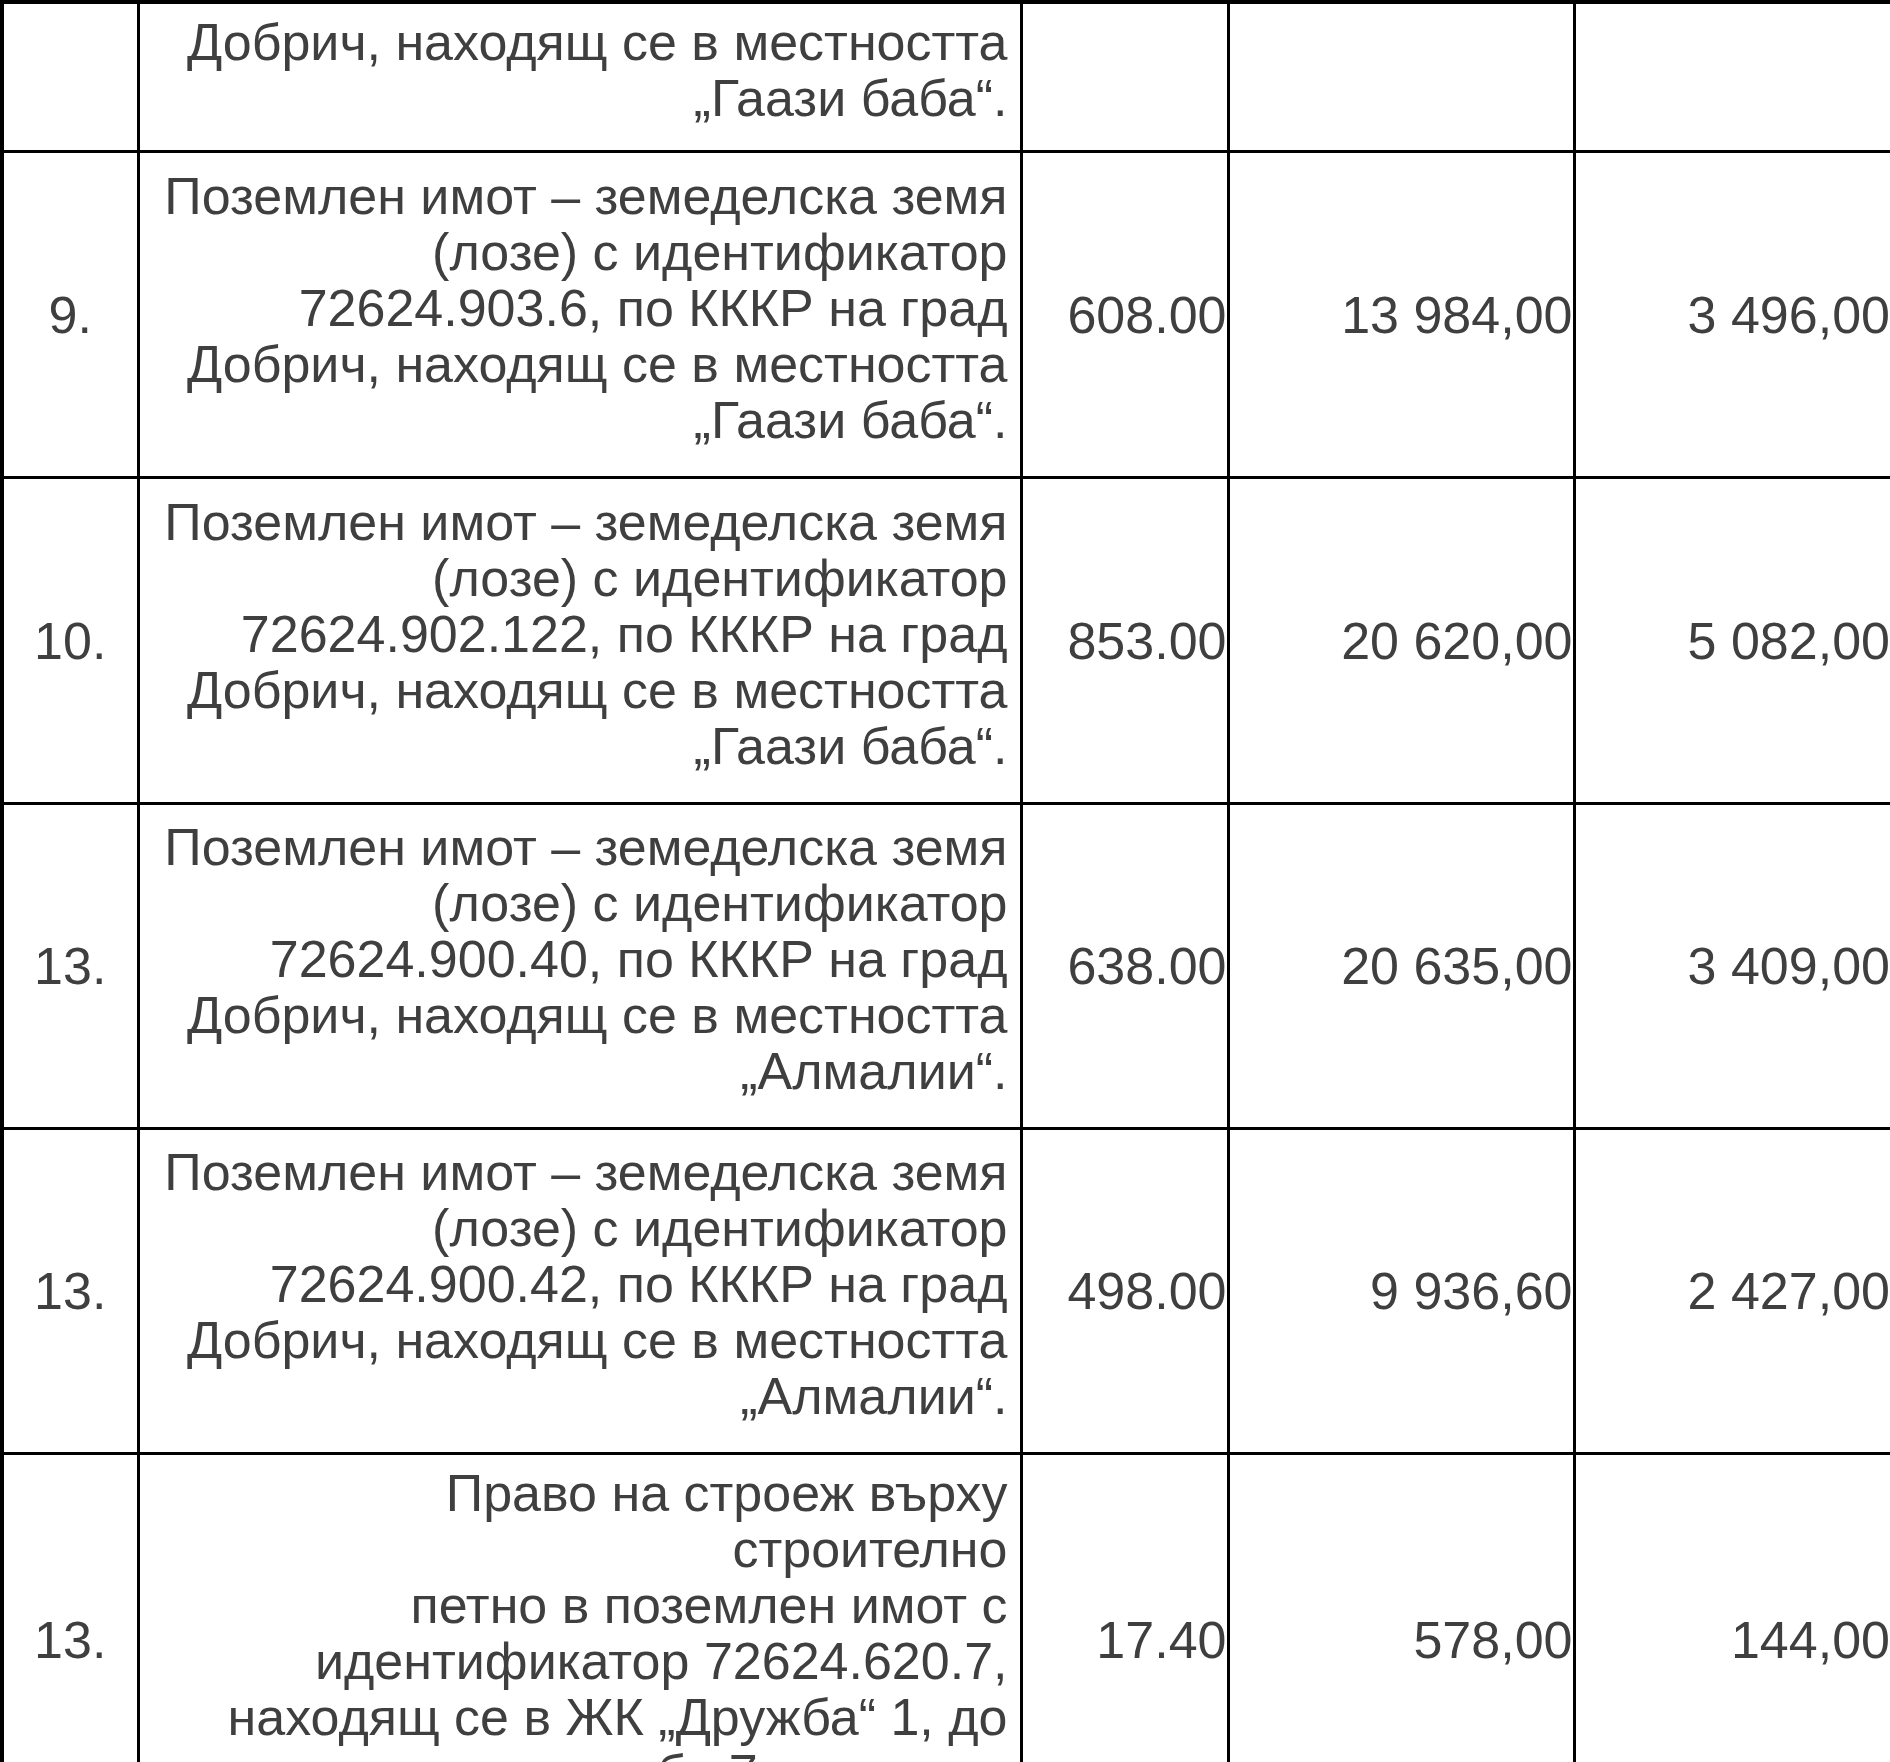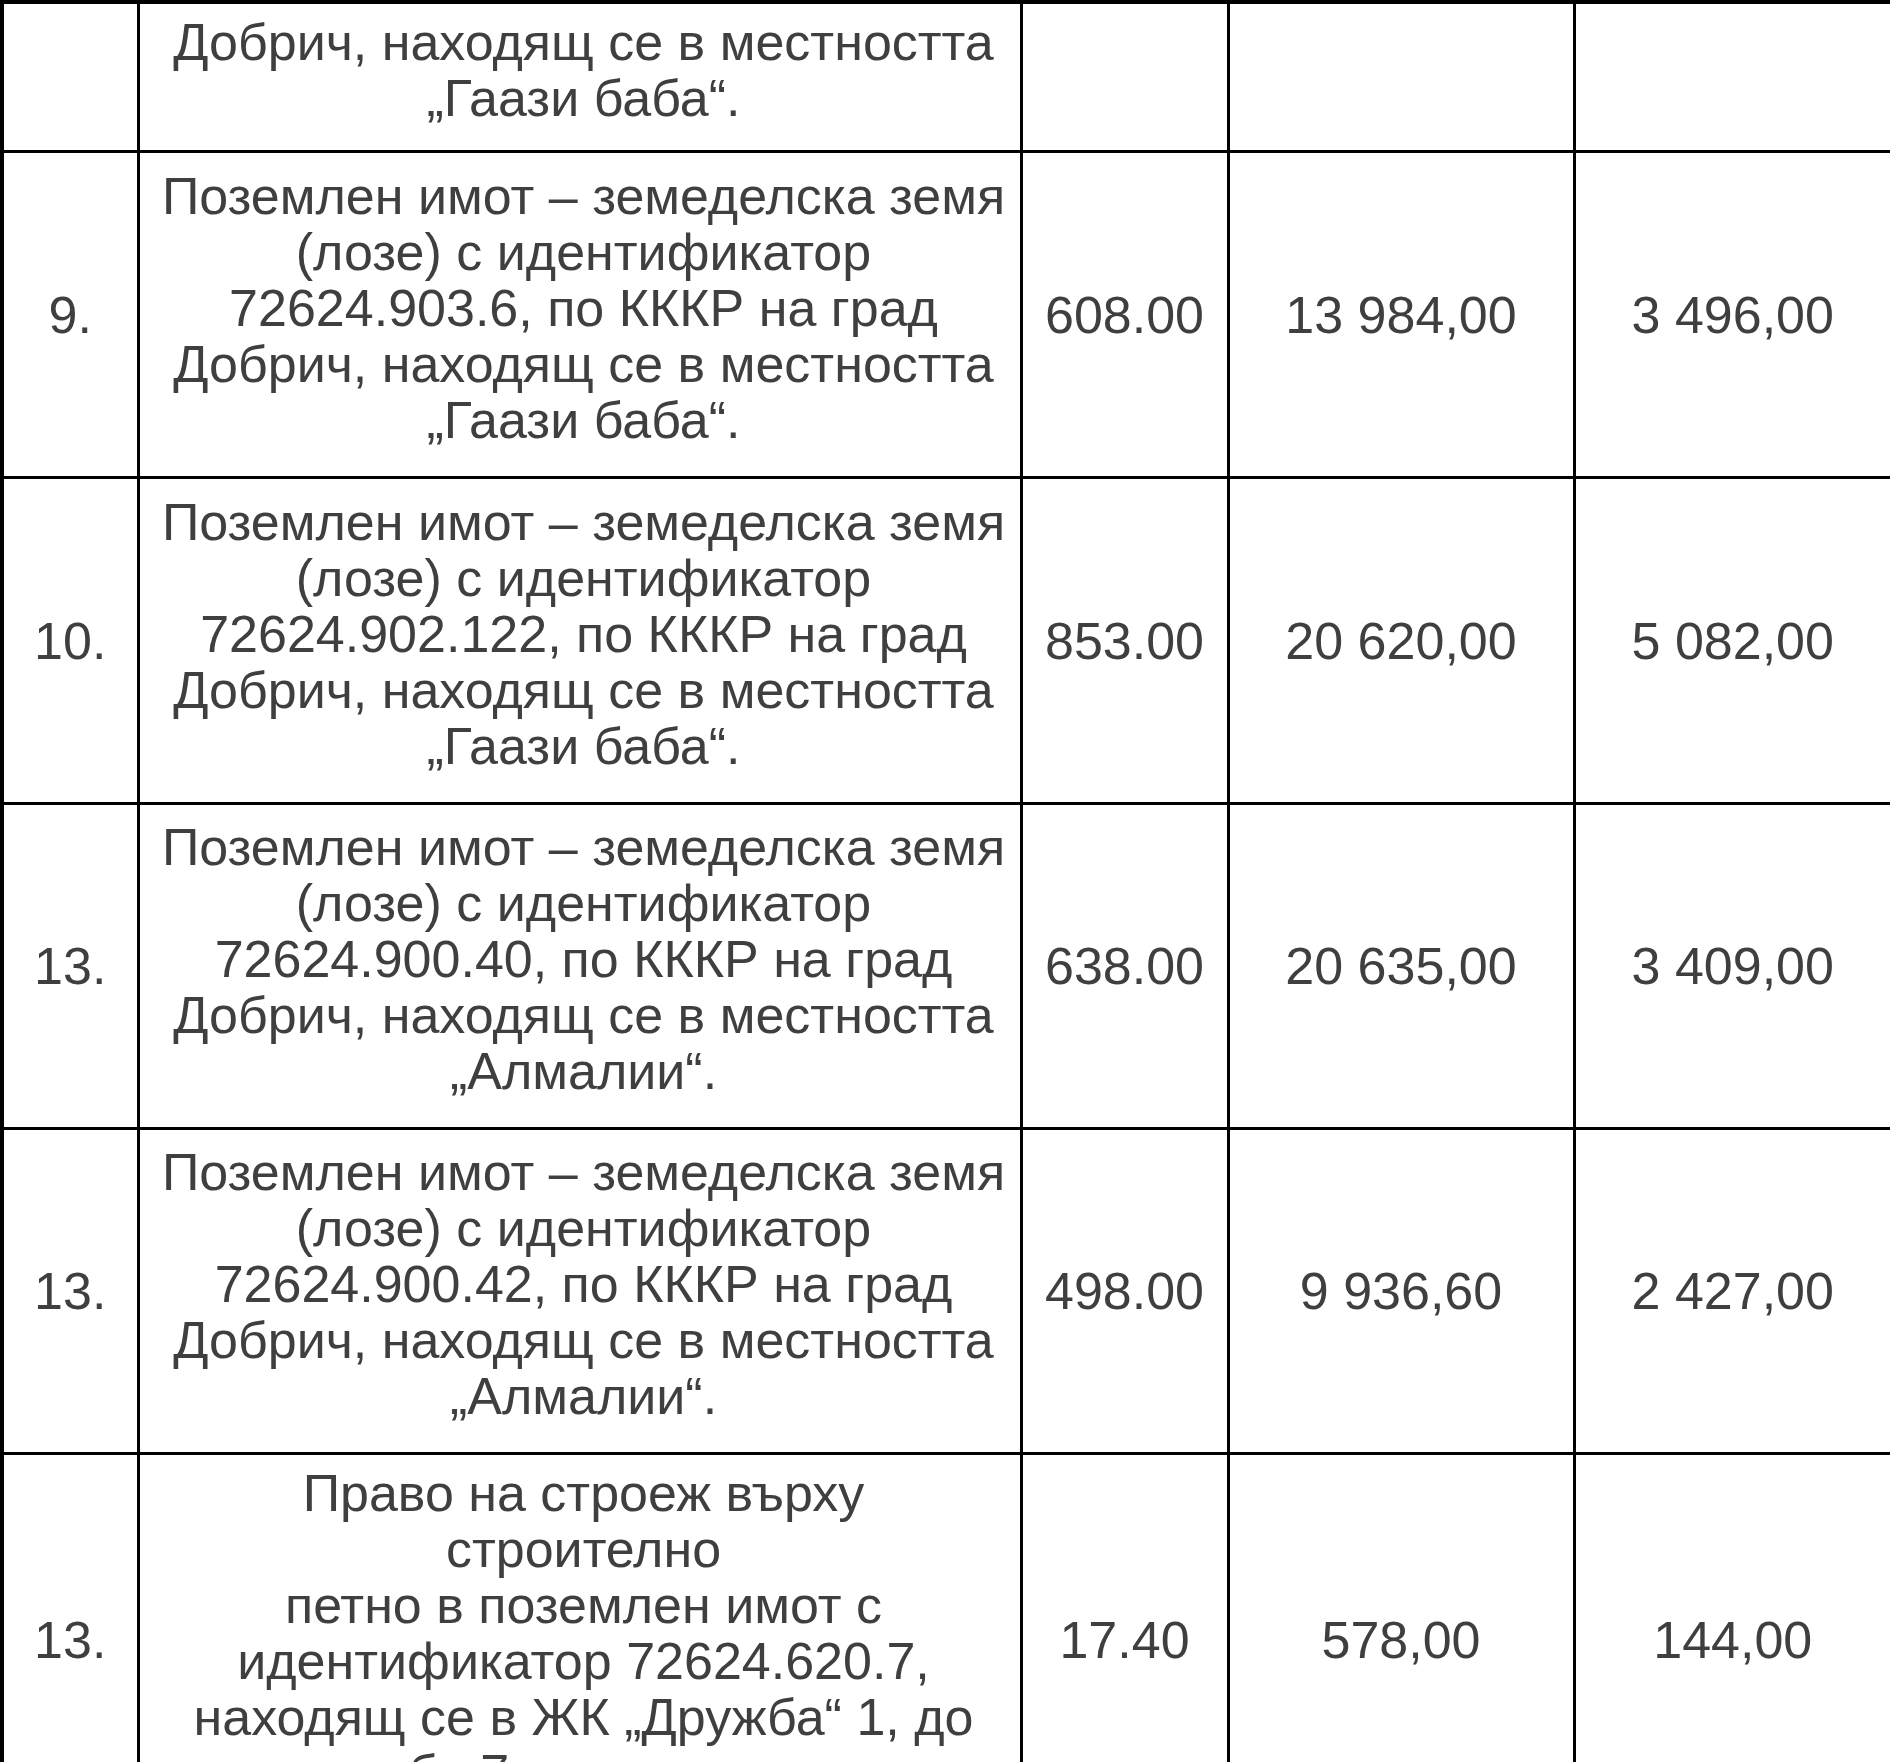--- a/index.html
+++ b/index.html
@@ -25,27 +25,27 @@
     font-size: 52px;
     line-height: 56px;
     overflow: hidden;
     vertical-align: middle;
   }
   td.num-cell {
     text-align: center;
     padding: 0;
   }
   td.desc-cell {
-    text-align: center;
+    text-align: right;
     padding: 10px 12px 24px 20px;
     white-space: pre-line;
     word-wrap: break-word;
   }
   td.value-cell {
-    text-align: center;
+    text-align: right;
     padding: 0;
     white-space: nowrap;
   }
 </style>
 </head>
 <body>
 
 <table class="property-table">
   <colgroup>
     <col style="width:136px">

